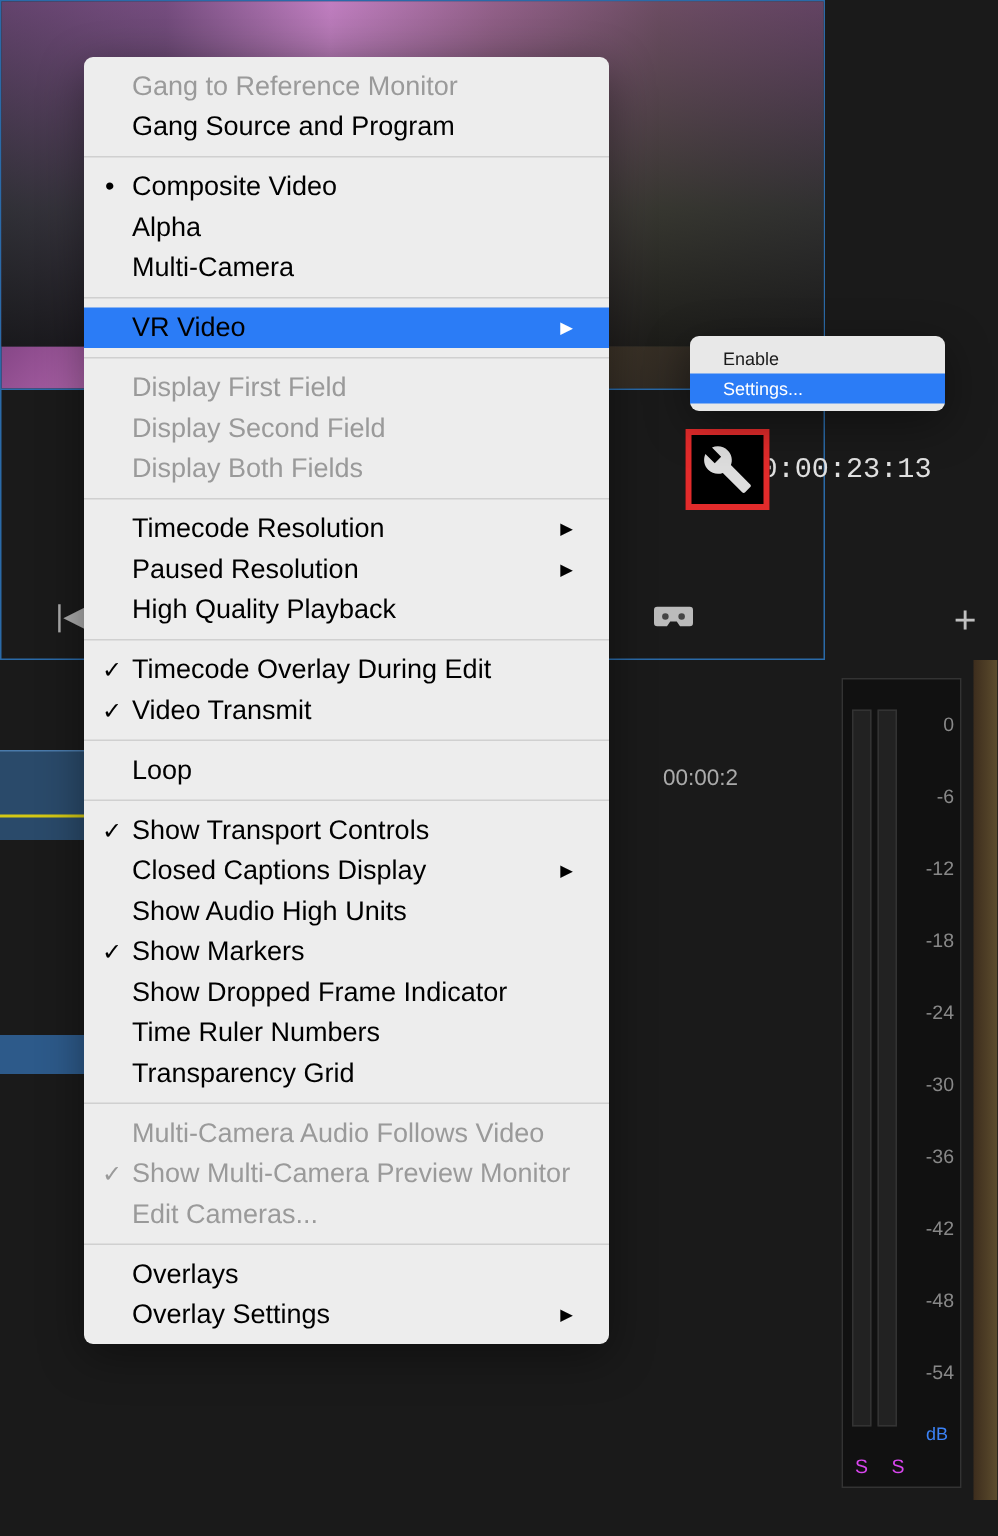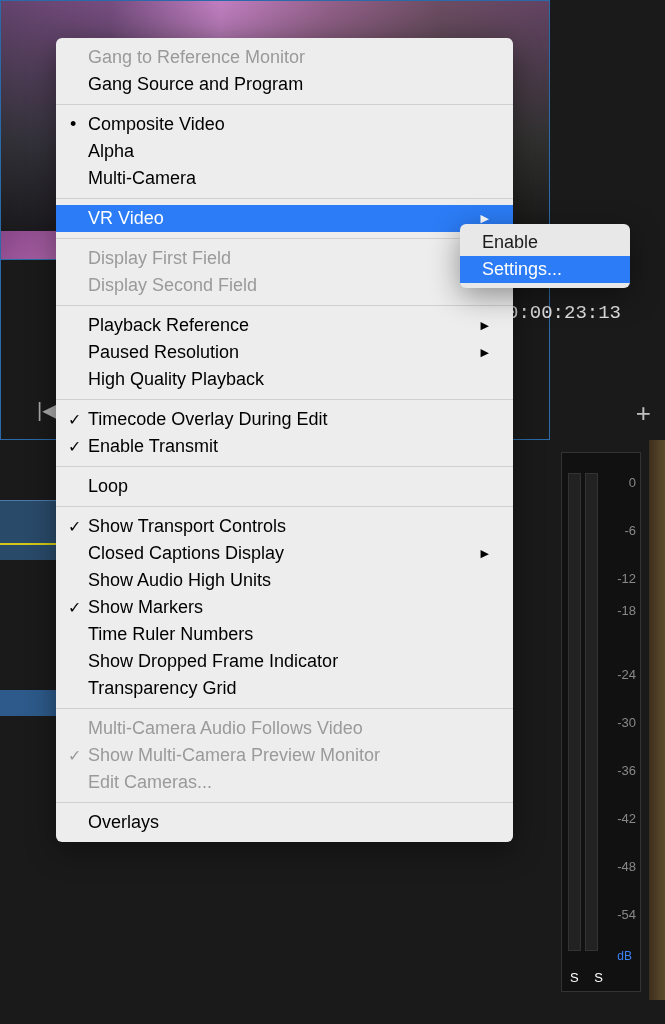--- a/index.html
+++ b/index.html
@@ -74,21 +74,21 @@
     position:absolute; right:4px;
     color:#888; font-size:13px; text-align:right; width:38px;
   }
   .meter-bars {
     position:absolute; left:6px; top:20px; bottom:40px; width:30px;
     display:flex; gap:4px;
   }
   .meter-bars .bar { flex:1; background:#222; border:1px solid #333; }
   .meter-ss {
     position:absolute; bottom:6px; left:8px;
-    color:#ffffff; font-size:13px; letter-spacing:6px;
+    color:#d946ef; font-size:13px; letter-spacing:6px;
   }
   .meter-db {
     position:absolute; bottom:28px; right:8px;
     color:#3b82f6; font-size:12px;
   }
 
   
   .timeline-bg {
     position:absolute; top:500px; left:0; width:60px; height:60px;
     background: #2a4a6a;
@@ -108,38 +108,38 @@
   }
   .clip-strip {
     position:absolute; top:690px; left:0; width:60px; height:26px;
     background:#2d5a8a;
   }
 
   
   .menu {
     position: absolute;
     top: 38px; left: 56px;
-    width: 457px;
+    width: 350px;
     background: #ededed;
     border-radius: 6px;
     box-shadow: 0 8px 30px rgba(0,0,0,0.4);
     padding: 6px 0;
   }
   .menu .item {
     padding: 3px 24px 3px 32px;
     font-size: 18px;
     color: #000000;
     position: relative;
     display:flex; align-items:center;
     justify-content: space-between;
   }
   .menu .item.disabled { color: #9a9a9a; }
   .menu .item.highlight {
     background: #2b7cf6;
-    color: #ffffff;
+    color: #000000;
   }
   .menu .sep {
     height: 1px;
     background: #d0d0d0;
     margin: 6px 0;
   }
   .menu .bullet::before {
     content: "•";
     position: absolute;
     left: 14px;
@@ -164,21 +164,21 @@
     position: absolute;
     top: 224px; left: 460px;
     width: 170px;
     background: #e8e8e8;
     border-radius: 6px;
     box-shadow: 0 8px 30px rgba(0,0,0,0.4);
     padding: 5px 0;
   }
   .submenu .item {
     padding: 3px 20px 3px 22px;
-    font-size: 18px;
+    font-size: 12px;
     color: #1a1a1a;
   }
   .submenu .item.highlight {
     background: #2b7cf6;
     color: #fff;
   }
 </style>
 </head>
 <body>
 
@@ -209,21 +209,21 @@
 
 <div class="meter">
   <div class="meter-bars">
     <div class="bar"></div>
     <div class="bar"></div>
   </div>
   <div class="meter-scale">
     <div class="tick" style="top:22px">0</div>
     <div class="tick" style="top:70px">-6</div>
     <div class="tick" style="top:118px">-12</div>
-    <div class="tick" style="top:150px">-18</div>
+    <div class="tick" style="top:166px">-18</div>
     <div class="tick" style="top:214px">-24</div>
     <div class="tick" style="top:262px">-30</div>
     <div class="tick" style="top:310px">-36</div>
     <div class="tick" style="top:358px">-42</div>
     <div class="tick" style="top:406px">-48</div>
     <div class="tick" style="top:454px">-54</div>
   </div>
   <div class="meter-db">dB</div>
   <div class="meter-ss">S S</div>
 </div>
@@ -240,47 +240,51 @@
   <div class="item bullet">Composite Video</div>
   <div class="item">Alpha</div>
   <div class="item">Multi-Camera</div>
   <div class="sep"></div>
   <div class="item highlight sub">
       <span>VR Video</span>
     </div>
   <div class="sep"></div>
   <div class="item disabled">Display First Field</div>
   <div class="item disabled">Display Second Field</div>
-  <div class="sep"></div>
-  <div class="item sub">
-      <span>Playback Reference</span>
+  <div class="item disabled">Display Both Fields</div>
+  <div class="sep"></div>
+  <div class="item sub">
+      <span>Timecode Resolution</span>
     </div>
   <div class="item sub">
       <span>Paused Resolution</span>
     </div>
   <div class="item">High Quality Playback</div>
   <div class="sep"></div>
   <div class="item check">Timecode Overlay During Edit</div>
-  <div class="item check">Enable Transmit</div>
+  <div class="item check">Video Transmit</div>
   <div class="sep"></div>
   <div class="item">Loop</div>
   <div class="sep"></div>
   <div class="item check">Show Transport Controls</div>
   <div class="item sub">
       <span>Closed Captions Display</span>
     </div>
   <div class="item">Show Audio High Units</div>
   <div class="item check">Show Markers</div>
+  <div class="item">Show Dropped Frame Indicator</div>
   <div class="item">Time Ruler Numbers</div>
-  <div class="item">Show Dropped Frame Indicator</div>
   <div class="item">Transparency Grid</div>
   <div class="sep"></div>
   <div class="item disabled">Multi-Camera Audio Follows Video</div>
   <div class="item disabled check">Show Multi-Camera Preview Monitor</div>
   <div class="item disabled">Edit Cameras...</div>
   <div class="sep"></div>
   <div class="item">Overlays</div>
+  <div class="item sub">
+      <span>Overlay Settings</span>
+    </div>
 </div>
 
 <div class="submenu">
   <div class="item">Enable</div>
   <div class="item highlight">Settings...</div>
 </div>
 
 </body></html>

